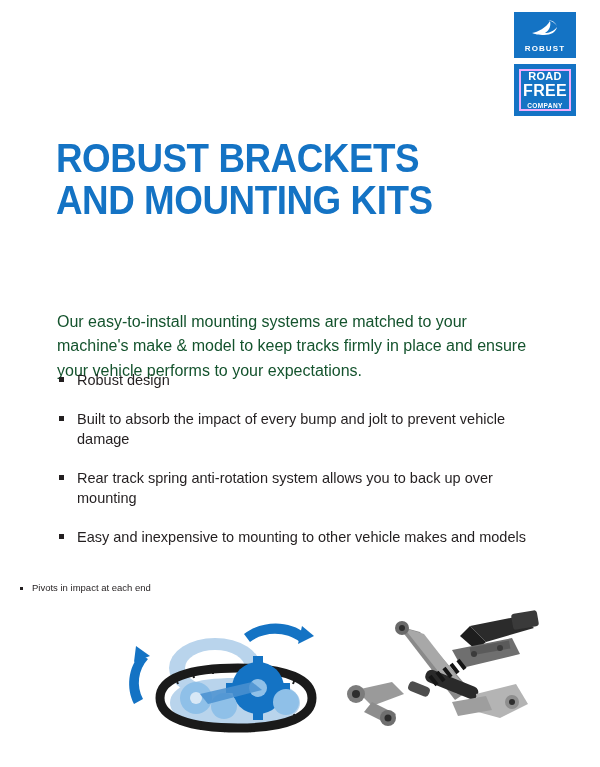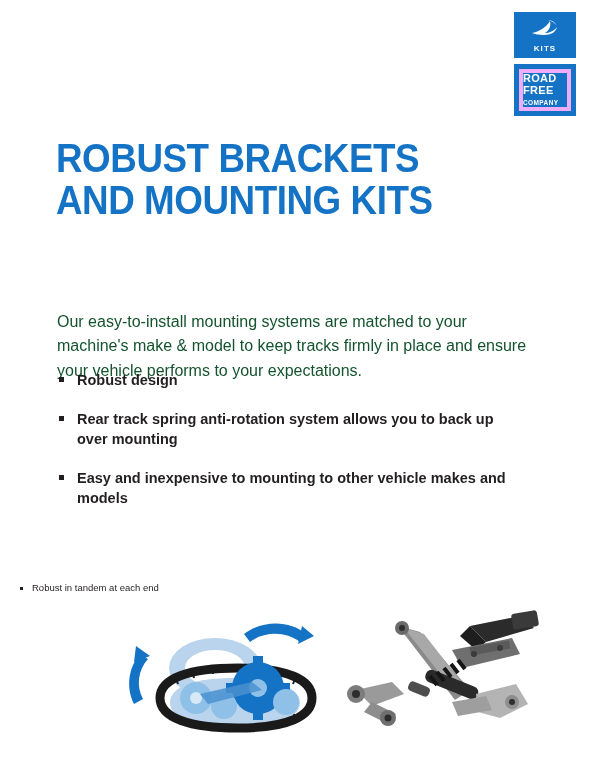--- a/index.html
+++ b/index.html
@@ -57,32 +57,32 @@
     margin-top: 6px;
     position: relative;
     display: block;
   }
   .rf-inner {
     position: absolute;
     top: 5px;
     left: 5px;
     right: 5px;
     bottom: 5px;
-    border: 4px solid #f0abfc;
+    border: 2px solid #f0abfc;
     color: #ffffff;
     text-align: center;
     font-weight: bold;
     line-height: 1;
     display: flex;
     flex-direction: column;
     justify-content: center;
-    align-items: flex-start;
+    align-items: center;
   }
   .rf-line1 { font-size: 11px; letter-spacing: .3px; margin-bottom: 1px;}
-  .rf-line2 { font-size: 11px; letter-spacing: .3px; margin-bottom: 4px;}
+  .rf-line2 { font-size: 16px; letter-spacing: .3px; margin-bottom: 4px;}
   .rf-line3 { font-size: 6.5px; letter-spacing: .4px; }
 
   
   .headline {
     position: absolute;
     top: 138px;
     left: 56px;
     width: 430px;
     color: #1473c4;
     font-family: "Liberation Sans", sans-serif;
@@ -114,21 +114,21 @@
     width: 470px;
     margin: 0;
     padding: 0;
     list-style: none;
   }
   .bullets li {
     position: relative;
     padding-left: 20px;
     margin-bottom: 18px;
     font-size: 14.5px;
-    font-weight: bold;
+    font-weight: normal;
     line-height: 1.42;
     color: #231f20;
   }
   .bullets li:before {
     content: "";
     position: absolute;
     left: 2px;
     top: 7px;
     width: 5px;
     height: 5px;
@@ -166,45 +166,46 @@
 </style>
 </head>
 <body>
 
 <div class="logo-block">
   <div class="camso-logo">
     <svg class="camso-swoosh" viewBox="0 0 30 18">
       <path d="M2 15 C8 14, 16 10, 20 3 C21 7, 20 12, 15 15 C19 15, 24 13, 27 9 C26 14, 21 17, 14 17 C9 17, 4 16, 2 15 Z" fill="#ffffff"></path>
       <path d="M18 2 C22 3, 25 5, 27 8 C25 4, 22 2, 18 2 Z" fill="#ffffff"></path>
     </svg>
-    <div class="camso-word">KITS</div>
+    <div class="camso-word">ROBUST</div>
   </div>
   <div class="road-free">
     <div class="rf-inner">
       <span class="rf-line1">ROAD</span>
       <span class="rf-line2">FREE</span>
       <span class="rf-line3">COMPANY</span>
     </div>
   </div>
 </div>
 
 <div class="headline">
   <div>ROBUST BRACKETS</div>
   <div>AND MOUNTING KITS</div>
 </div>
 
 <p class="intro">Our easy-to-install mounting systems are matched to your machine's make &amp; model to keep tracks firmly in place and ensure your vehicle performs to your expectations.</p>
 
 <ul class="bullets">
   <li>Robust design</li>
+  <li>Built to absorb the impact of every bump and jolt to prevent vehicle damage</li>
   <li>Rear track spring anti-rotation system allows you to back up over mounting</li>
   <li>Easy and inexpensive to mounting to other vehicle makes and models</li>
 </ul>
 
-<div class="footnote">Robust in tandem at each end</div>
+<div class="footnote">Pivots in impact at each end</div>
 
 <div class="artwork">
   <svg class="art-svg" width="600" height="160" viewBox="0 0 600 160">
 
     <g>
 
       <ellipse cx="215" cy="70" rx="46" ry="30" fill="#b9d4ec"></ellipse>
       <ellipse cx="215" cy="70" rx="30" ry="18" fill="#ffffff"></ellipse>
 
       <path d="M170 105 C170 88, 195 80, 235 80 C275 80, 300 90, 300 105 C300 120, 275 128, 235 128 C195 128, 170 120, 170 105 Z" fill="#b9d4ec"></path>

